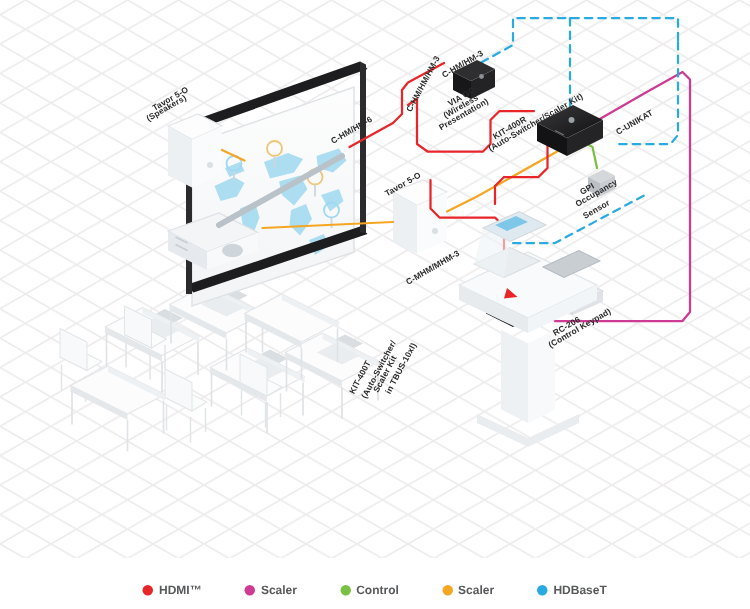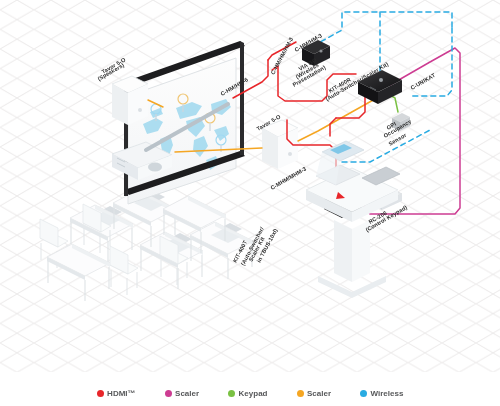--- a/index.html
+++ b/index.html
@@ -299,23 +299,23 @@
   <div class="leg-item">
     <span class="leg-dot" style="background:#e8262a"></span>
     <span class="leg-txt">HDMI™</span>
   </div>
   <div class="leg-item">
     <span class="leg-dot" style="background:#cd3c92"></span>
     <span class="leg-txt">Scaler</span>
   </div>
   <div class="leg-item">
     <span class="leg-dot" style="background:#7ac143"></span>
-    <span class="leg-txt">Keypad</span>
+    <span class="leg-txt">Control</span>
   </div>
   <div class="leg-item">
     <span class="leg-dot" style="background:#f5a623"></span>
     <span class="leg-txt">Scaler</span>
   </div>
   <div class="leg-item">
     <span class="leg-dot" style="background:#29abe2"></span>
-    <span class="leg-txt">Wireless</span>
+    <span class="leg-txt">HDBaseT</span>
   </div>
 </div>
 
 </body></html>

